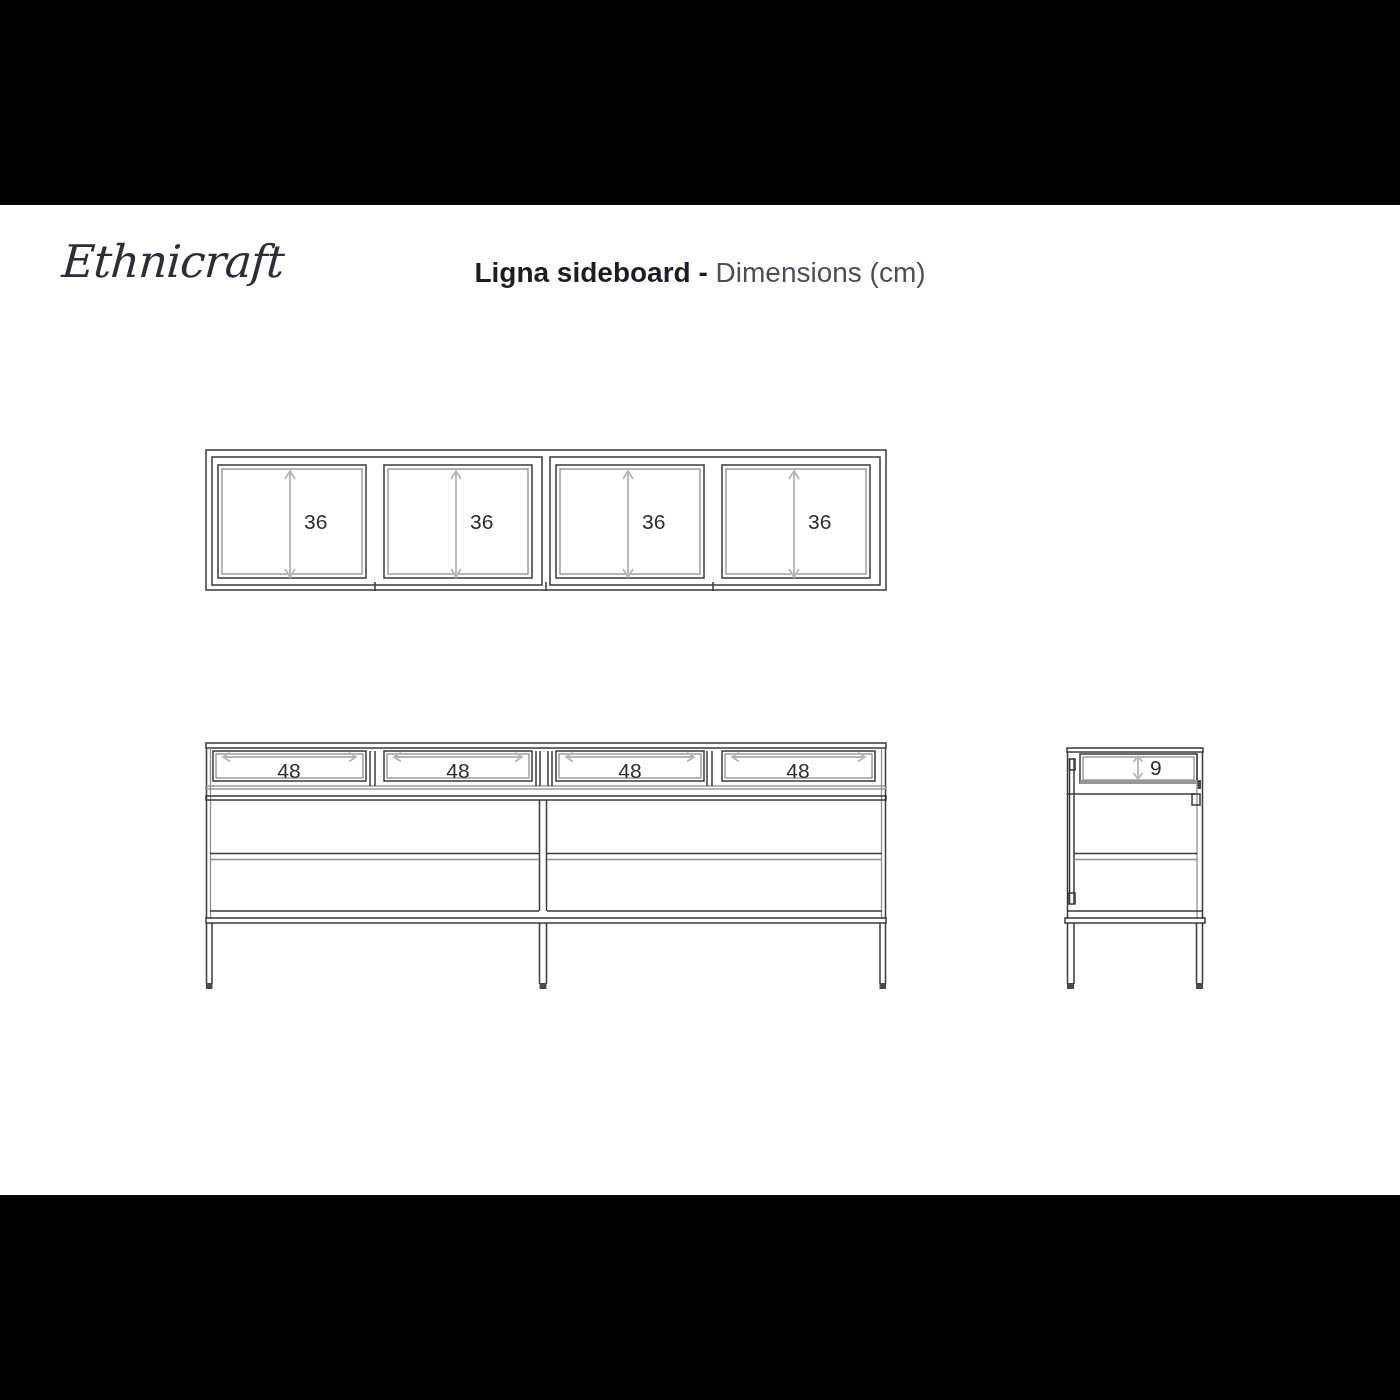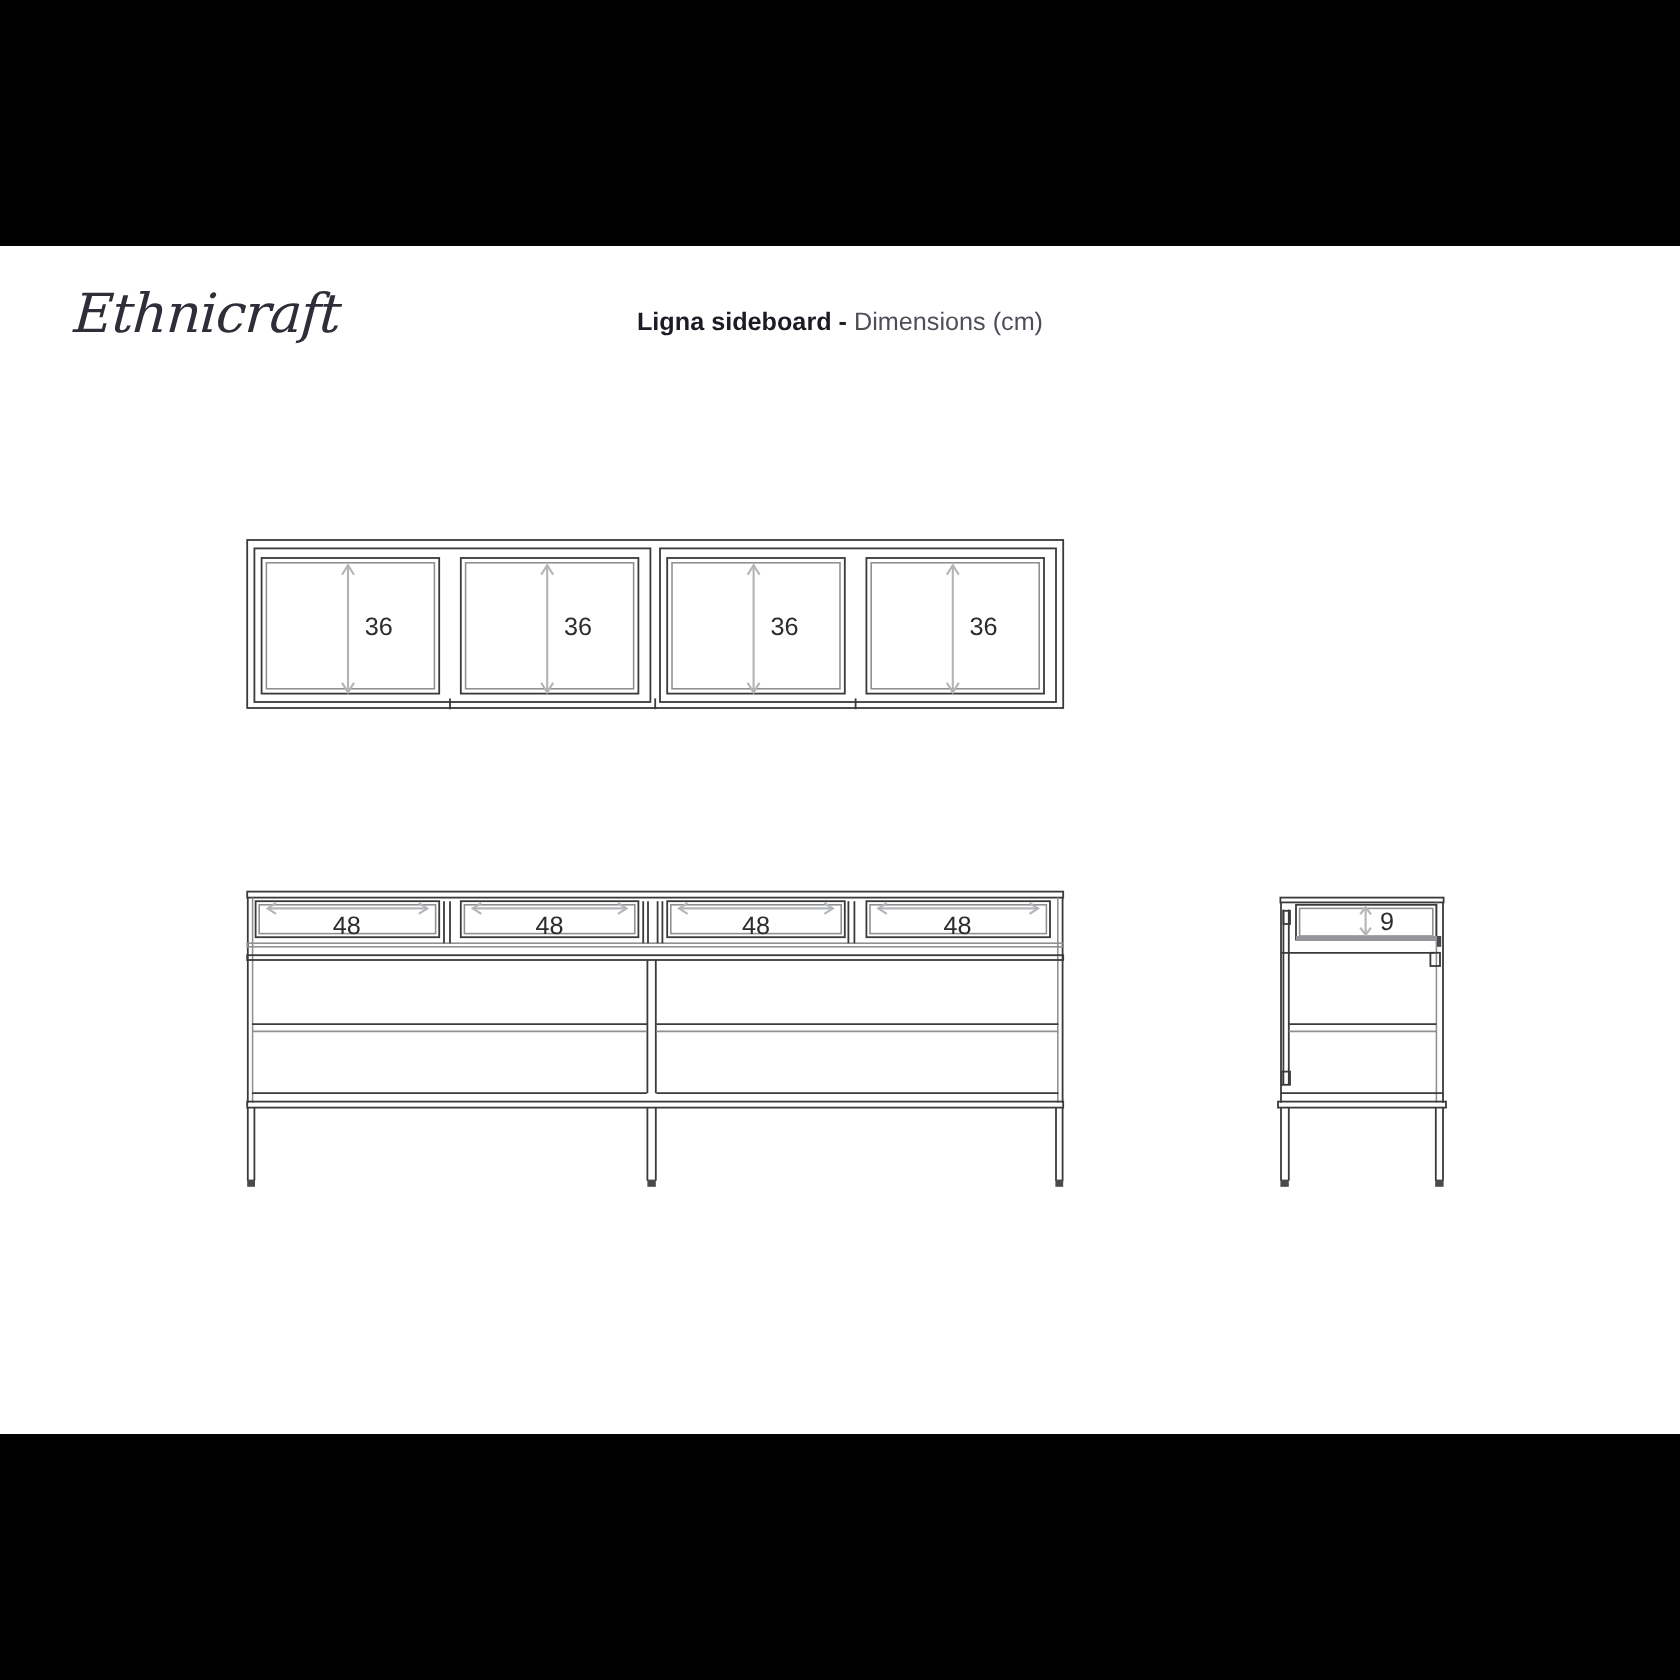--- a/index.html
+++ b/index.html
@@ -13,21 +13,21 @@
     background:#ffffff;
   }
   .logo{
     position:absolute;left:62px;top:30px;
     font-family:"DejaVu Serif",serif;font-style:italic;
     font-size:45px;color:#2e2e38;letter-spacing:-1px;
     transform:skewX(-4deg);
   }
   .title{
     position:absolute;left:0;right:0;top:52px;
-    text-align:center;font-size:21px;color:#4e4e58;
+    text-align:center;font-size:28px;color:#4e4e58;
   }
   .title .bold{font-weight:bold;color:#1c1c24;}
   svg{position:absolute;overflow:visible;}
   .tv{left:200px;top:240px;}
   .fv{left:200px;top:533px;}
   .sv{left:1060px;top:533px;}
   svg line,svg rect.o,svg path.h{vector-effect:non-scaling-stroke;}
   .ln{stroke:#3a3a3c;stroke-width:1.5;fill:none;}
   .lt{stroke:#8f8f91;stroke-width:1.3;fill:none;}
   .ar{stroke:#b3b6b8;stroke-width:1.8;fill:none;}

